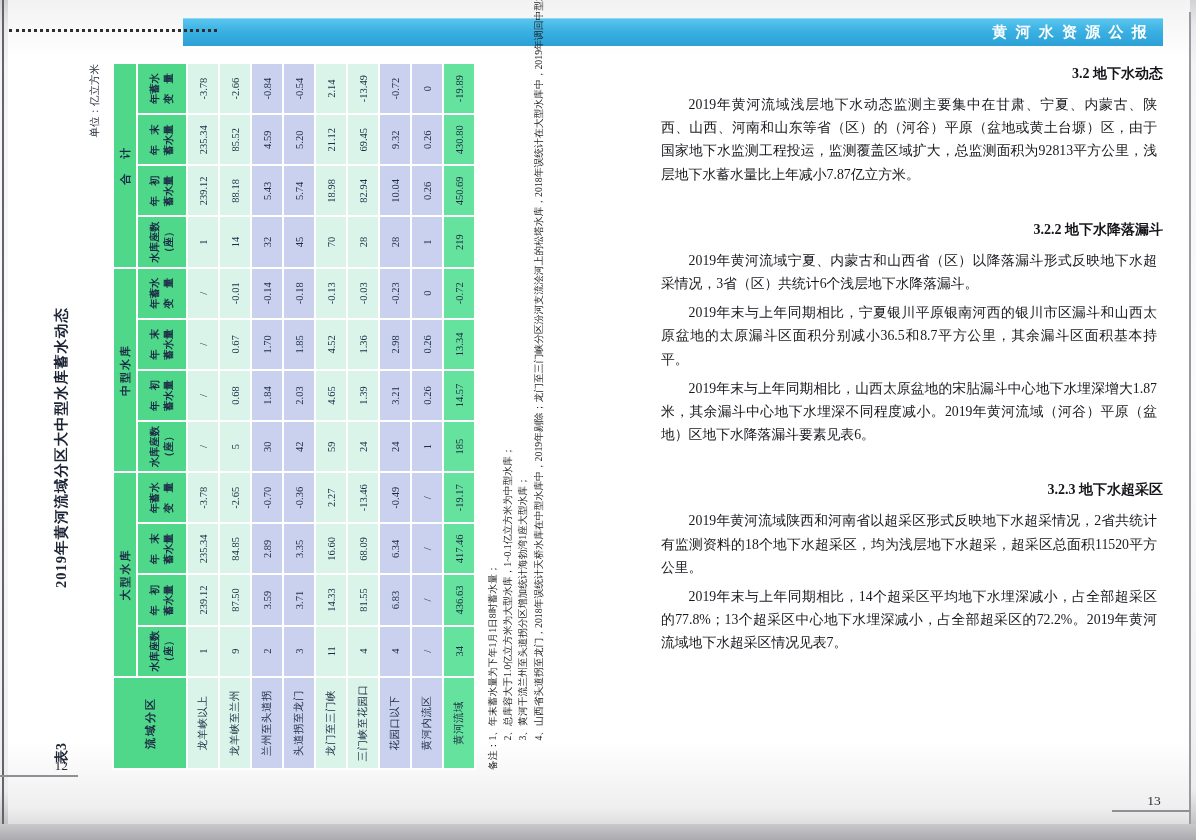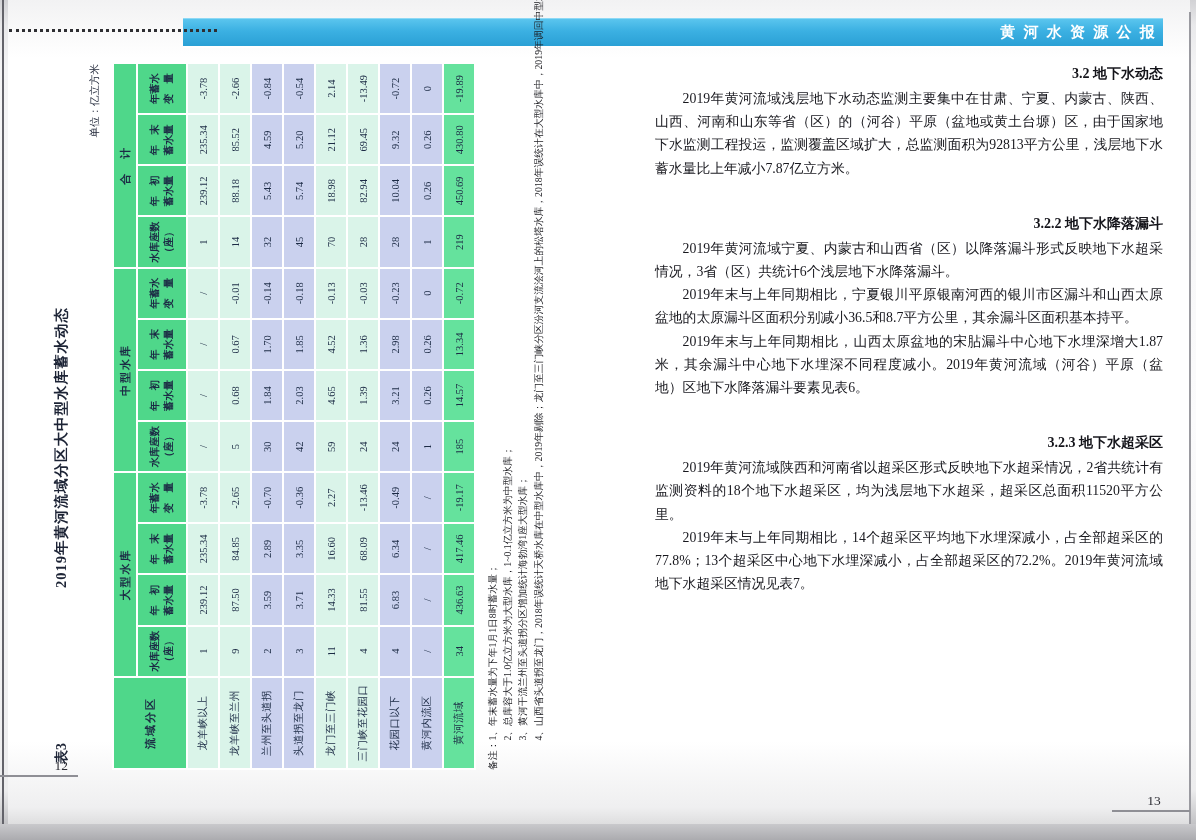--- a/index.html
+++ b/index.html
@@ -14,21 +14,21 @@
   .scan-left-edge{position:absolute;left:2px;top:0;width:2px;height:826px;background:#63636a;}
   .scan-right-edge{position:absolute;left:1189px;top:12px;width:2px;height:812px;background:#9a9aa0;}
   .bottom-band{position:absolute;left:0;top:824px;width:1196px;height:16px;
     background:linear-gradient(180deg,#c9c9cc,#ababaf);}
 
   
   .top-bar{position:absolute;left:183px;top:18px;width:980px;height:27px;
     background:linear-gradient(180deg,#5ac5ee 0%,#3bb0e2 45%,#2aa0d5 100%);
     border-top:1px solid #8ed9f5;box-shadow:0 2px 0 #ffffff;
     display:flex;align-items:center;justify-content:flex-end;}
-  .top-bar .bt{color:#fff;font-weight:bold;font-size:15px;letter-spacing:0.55em;white-space:nowrap;}
+  .top-bar .bt{color:#fff;font-weight:bold;font-size:15px;letter-spacing:0.55em;padding-right:8px;white-space:nowrap;}
   .dotted{position:absolute;left:9px;top:29px;width:208px;height:0;border-top:3px dotted #2e2e32;z-index:5;}
 
   
   .rot-wrap{position:absolute;left:52px;top:62px;width:0;height:0;}
   .rot-inner{width:708px;transform:rotate(-90deg) translateX(-708px);transform-origin:0 0;}
   .t-titleline{display:flex;align-items:baseline;height:36px;}
   .t-label{font-weight:bold;font-size:14px;margin-left:6px;}
   .t-title{flex:1;text-align:center;font-weight:bold;font-size:14.5px;letter-spacing:1px;margin-right:90px;}
   .t-unit{height:24px;text-align:right;font-size:10.5px;padding-right:2px;}
   table.res{border-collapse:collapse;table-layout:fixed;width:708px;font-size:10.5px;}
@@ -53,21 +53,21 @@
   .pageno-left .rule{margin-top:1px;height:2px;background:#8f8f95;width:78px;}
   .pageno-right{position:absolute;left:1112px;top:793px;width:78px;}
   .pageno-right .num{display:block;text-align:center;padding-left:6px;font-size:13.5px;color:#2c2c33;}
   .pageno-right .rule{margin-top:1px;height:2px;background:#8f8f95;width:78px;}
 
   
   .right-page{position:absolute;left:655px;top:60px;width:508px;}
   .sec{margin-top:30px;}
   .sec.tight{margin-top:0;}
   .sec h3{margin:0;font-size:14px;line-height:27px;font-weight:bold;color:#14141a;text-align:right;}
-  .sec p{margin:0;font-size:13.8px;line-height:23.2px;text-align:justify;text-indent:2em;color:#17171d;
+  .sec p{margin:6px;font-size:13.8px;line-height:23.2px;text-align:justify;text-indent:2em;color:#17171d;
     font-family:"Liberation Serif","DejaVu Serif",serif;}
 </style>
 </head>
 <body>
 
 <div class="spread"></div>
 <div class="scan-left-edge"></div>
 <div class="scan-right-edge"></div>
 <div class="bottom-band"></div>
 

